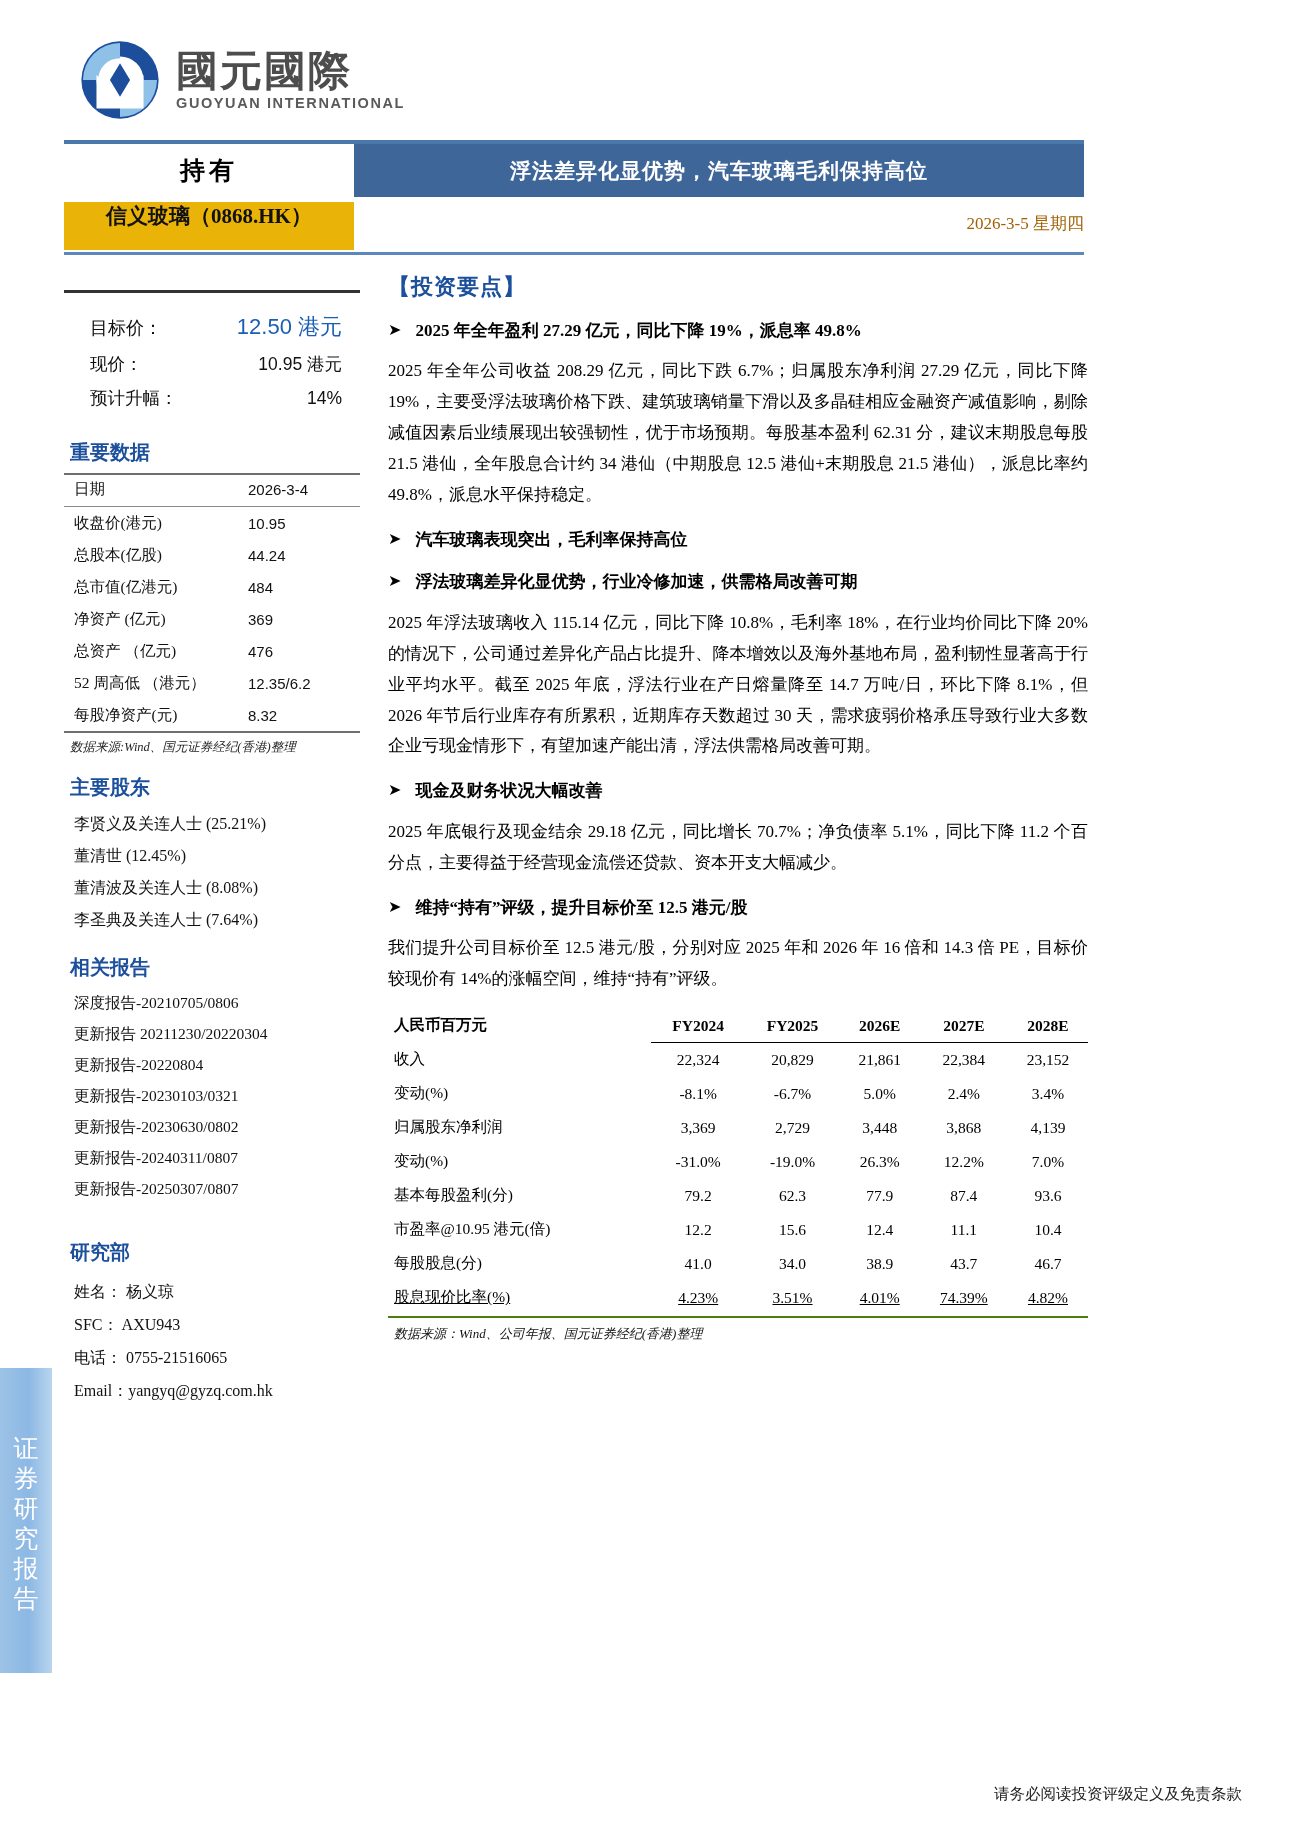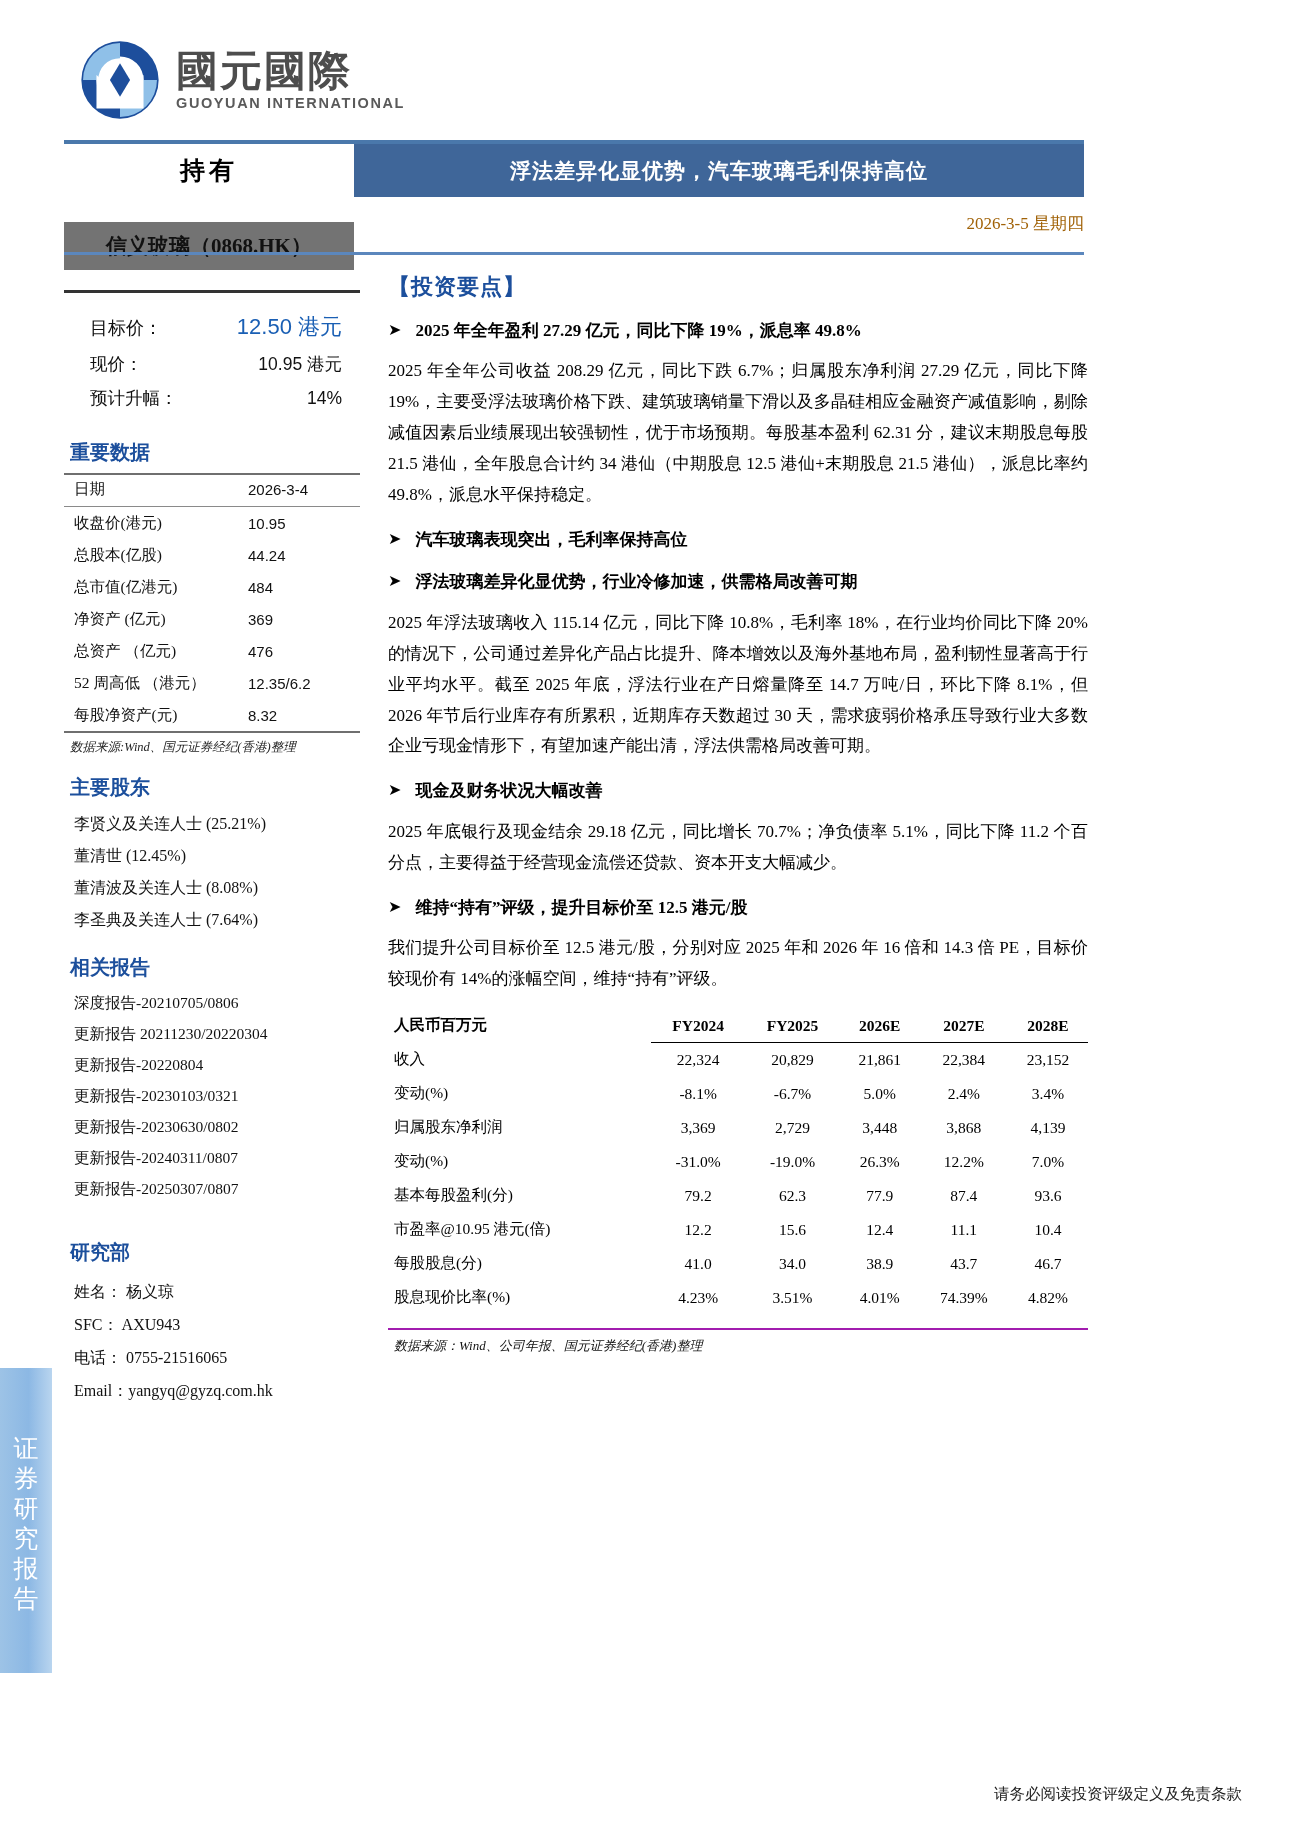--- a/index.html
+++ b/index.html
@@ -77,22 +77,22 @@
     display: flex; align-items: center; justify-content: center;
   }
   #headline-bar .txt {
     color: #ffffff; font-size: 21px; font-weight: 700;
     letter-spacing: 1px;
     font-family: "Liberation Serif", serif;
   }
   #ticker-cell {
     position: absolute; left: 64px; top: 202px;
     width: 290px; height: 48px;
-    background: #737373;
-    display: flex; align-items: center; justify-content: center; margin-top: 20px;
+    background: #eab308;
+    display: flex; justify-content: center;
   }
   #ticker-cell .txt {
     font-size: 21px; font-weight: 700; color: #111;
     font-family: "Liberation Serif", serif;
   }
   #report-date {
     position: absolute; left: 830px; top: 212px;
     width: 254px; text-align: right;
     font-size: 17px; color: #a16207;
     font-family: "Liberation Serif", serif;
@@ -197,21 +197,21 @@
   }
   table.fin th, table.fin td {
     font-size: 15.5px; color: #000; padding: 6.5px 4px;
     font-family: "Liberation Serif", serif;
   }
   table.fin th { font-weight: 700; }
   table.fin th.lab, table.fin td.lab { text-align: left; padding-left: 6px; }
   table.fin th.num, table.fin td.num { text-align: center; }
   table.fin tr.head th { border-bottom: 1.5px solid #000; }
   table.fin tr.head th.lab { border-bottom: none; }
-  table.fin tr.lastrow td { border-bottom: 2px solid #a21caf; padding-bottom: 20px; }
+  table.fin tr.lastrow td { border-bottom: 2px solid #4d7c0f; padding-bottom: 8px; text-decoration: underline; }
   .fin-src {
     font-size: 13px; font-style: italic; color: #111;
     margin-top: 7px; padding-left: 6px;
     font-family: "Liberation Serif", serif;
   }
 
   #footer-note {
     position: absolute; right: 64px; bottom: 42px;
     font-size: 15.5px; color: #222;
     font-family: "Liberation Serif", serif;

